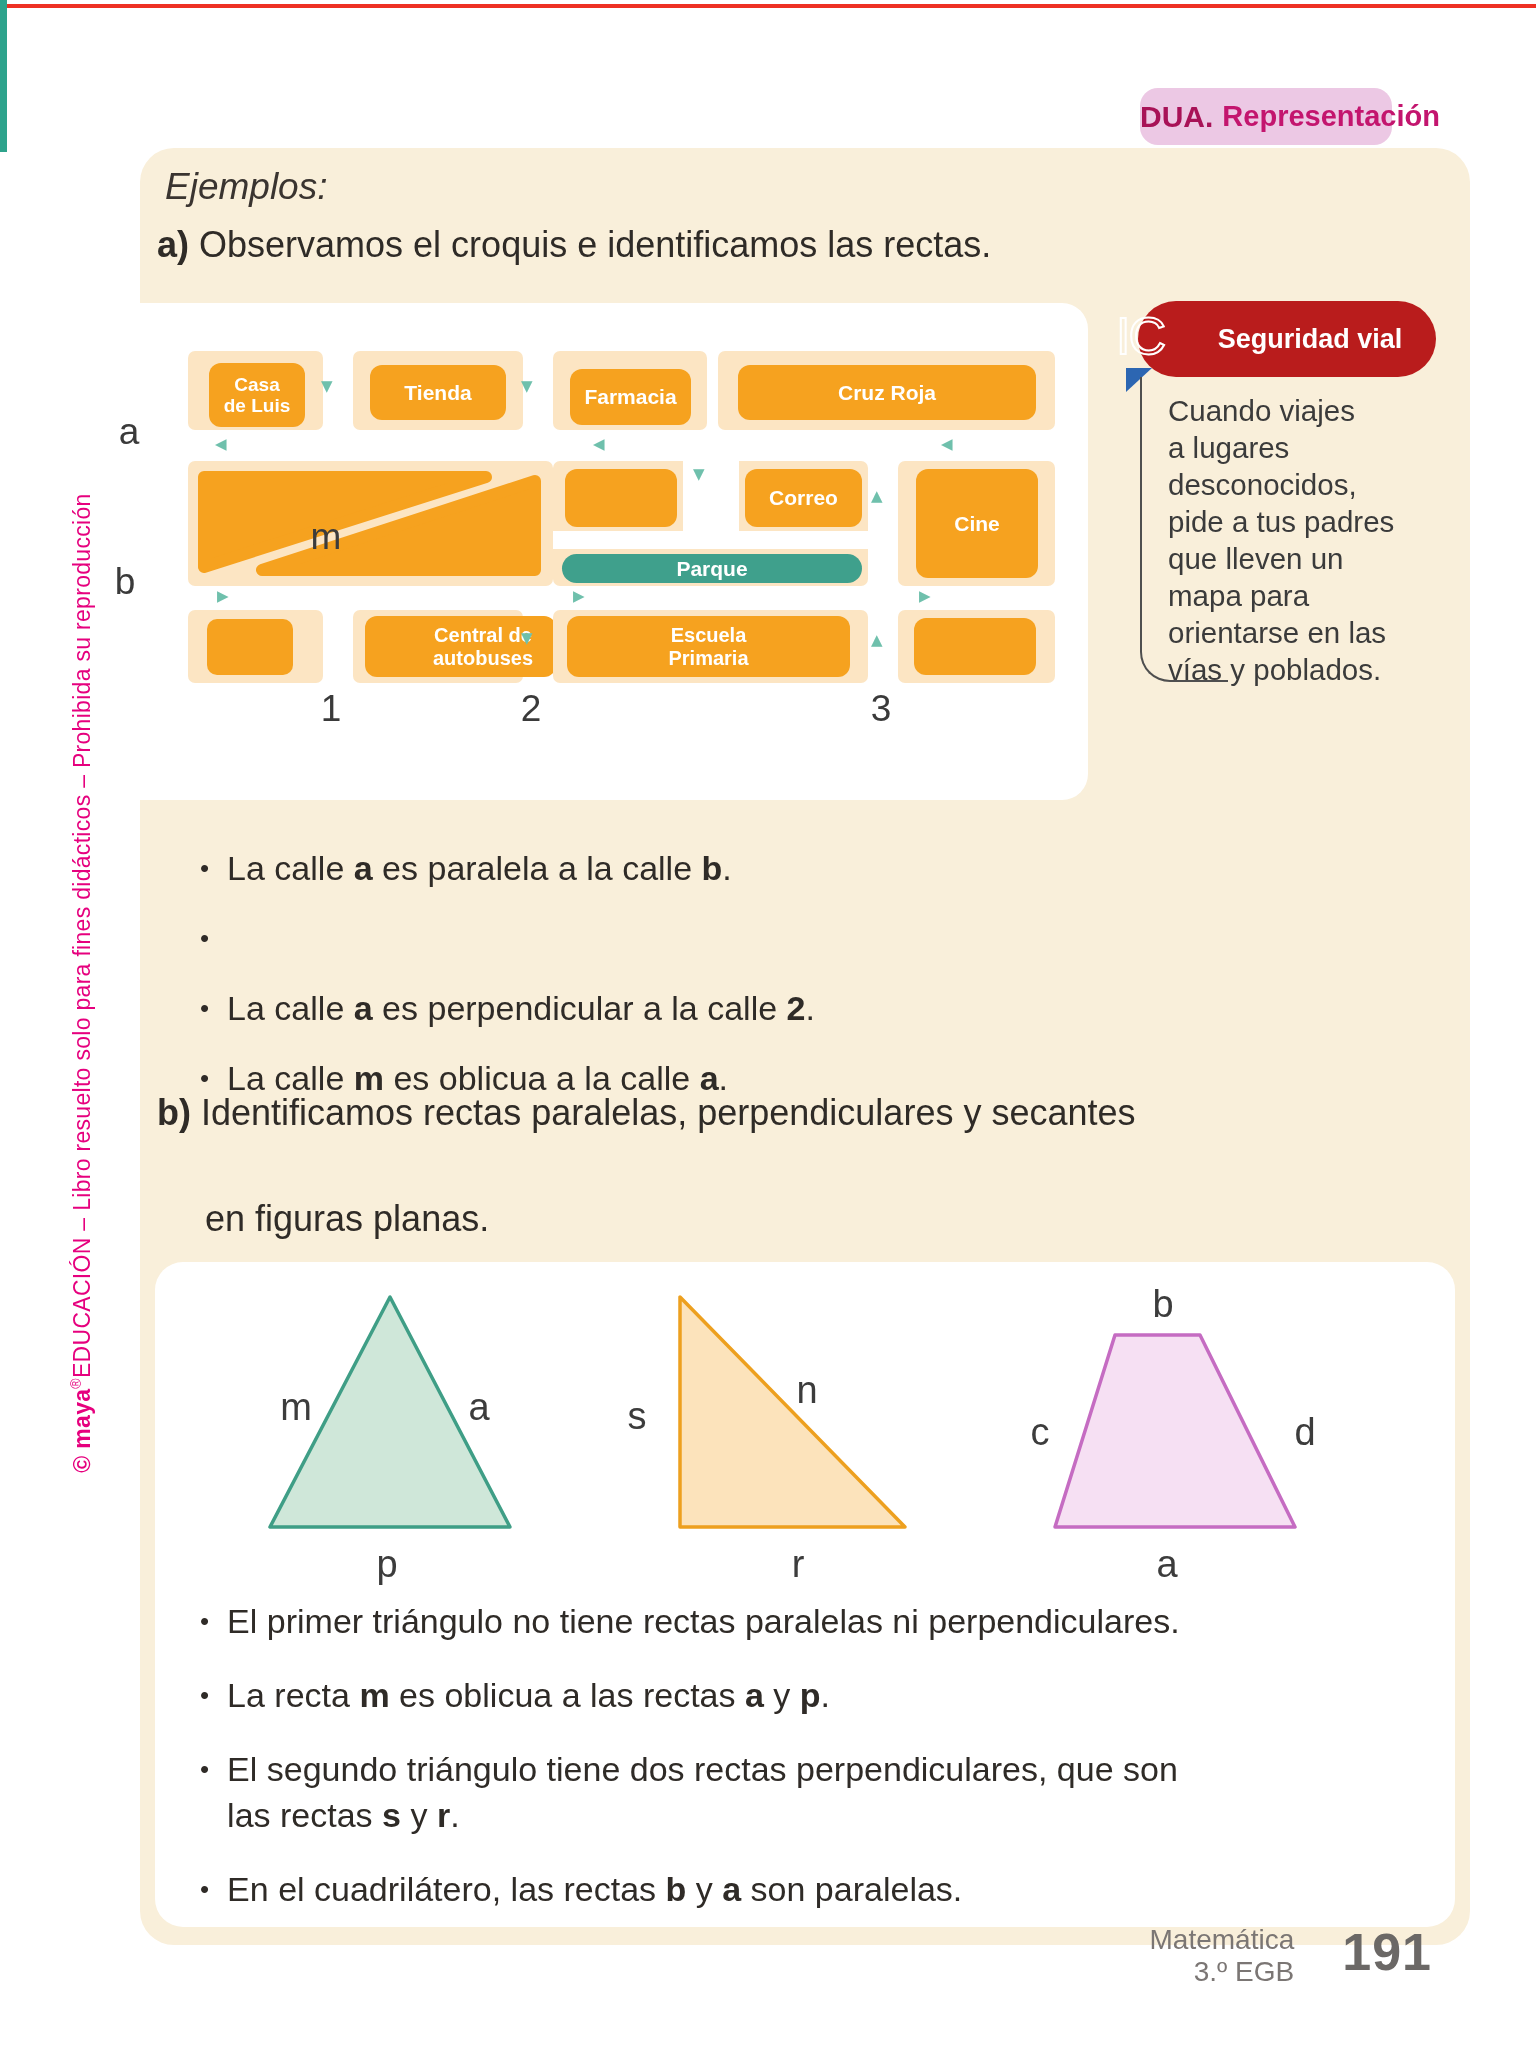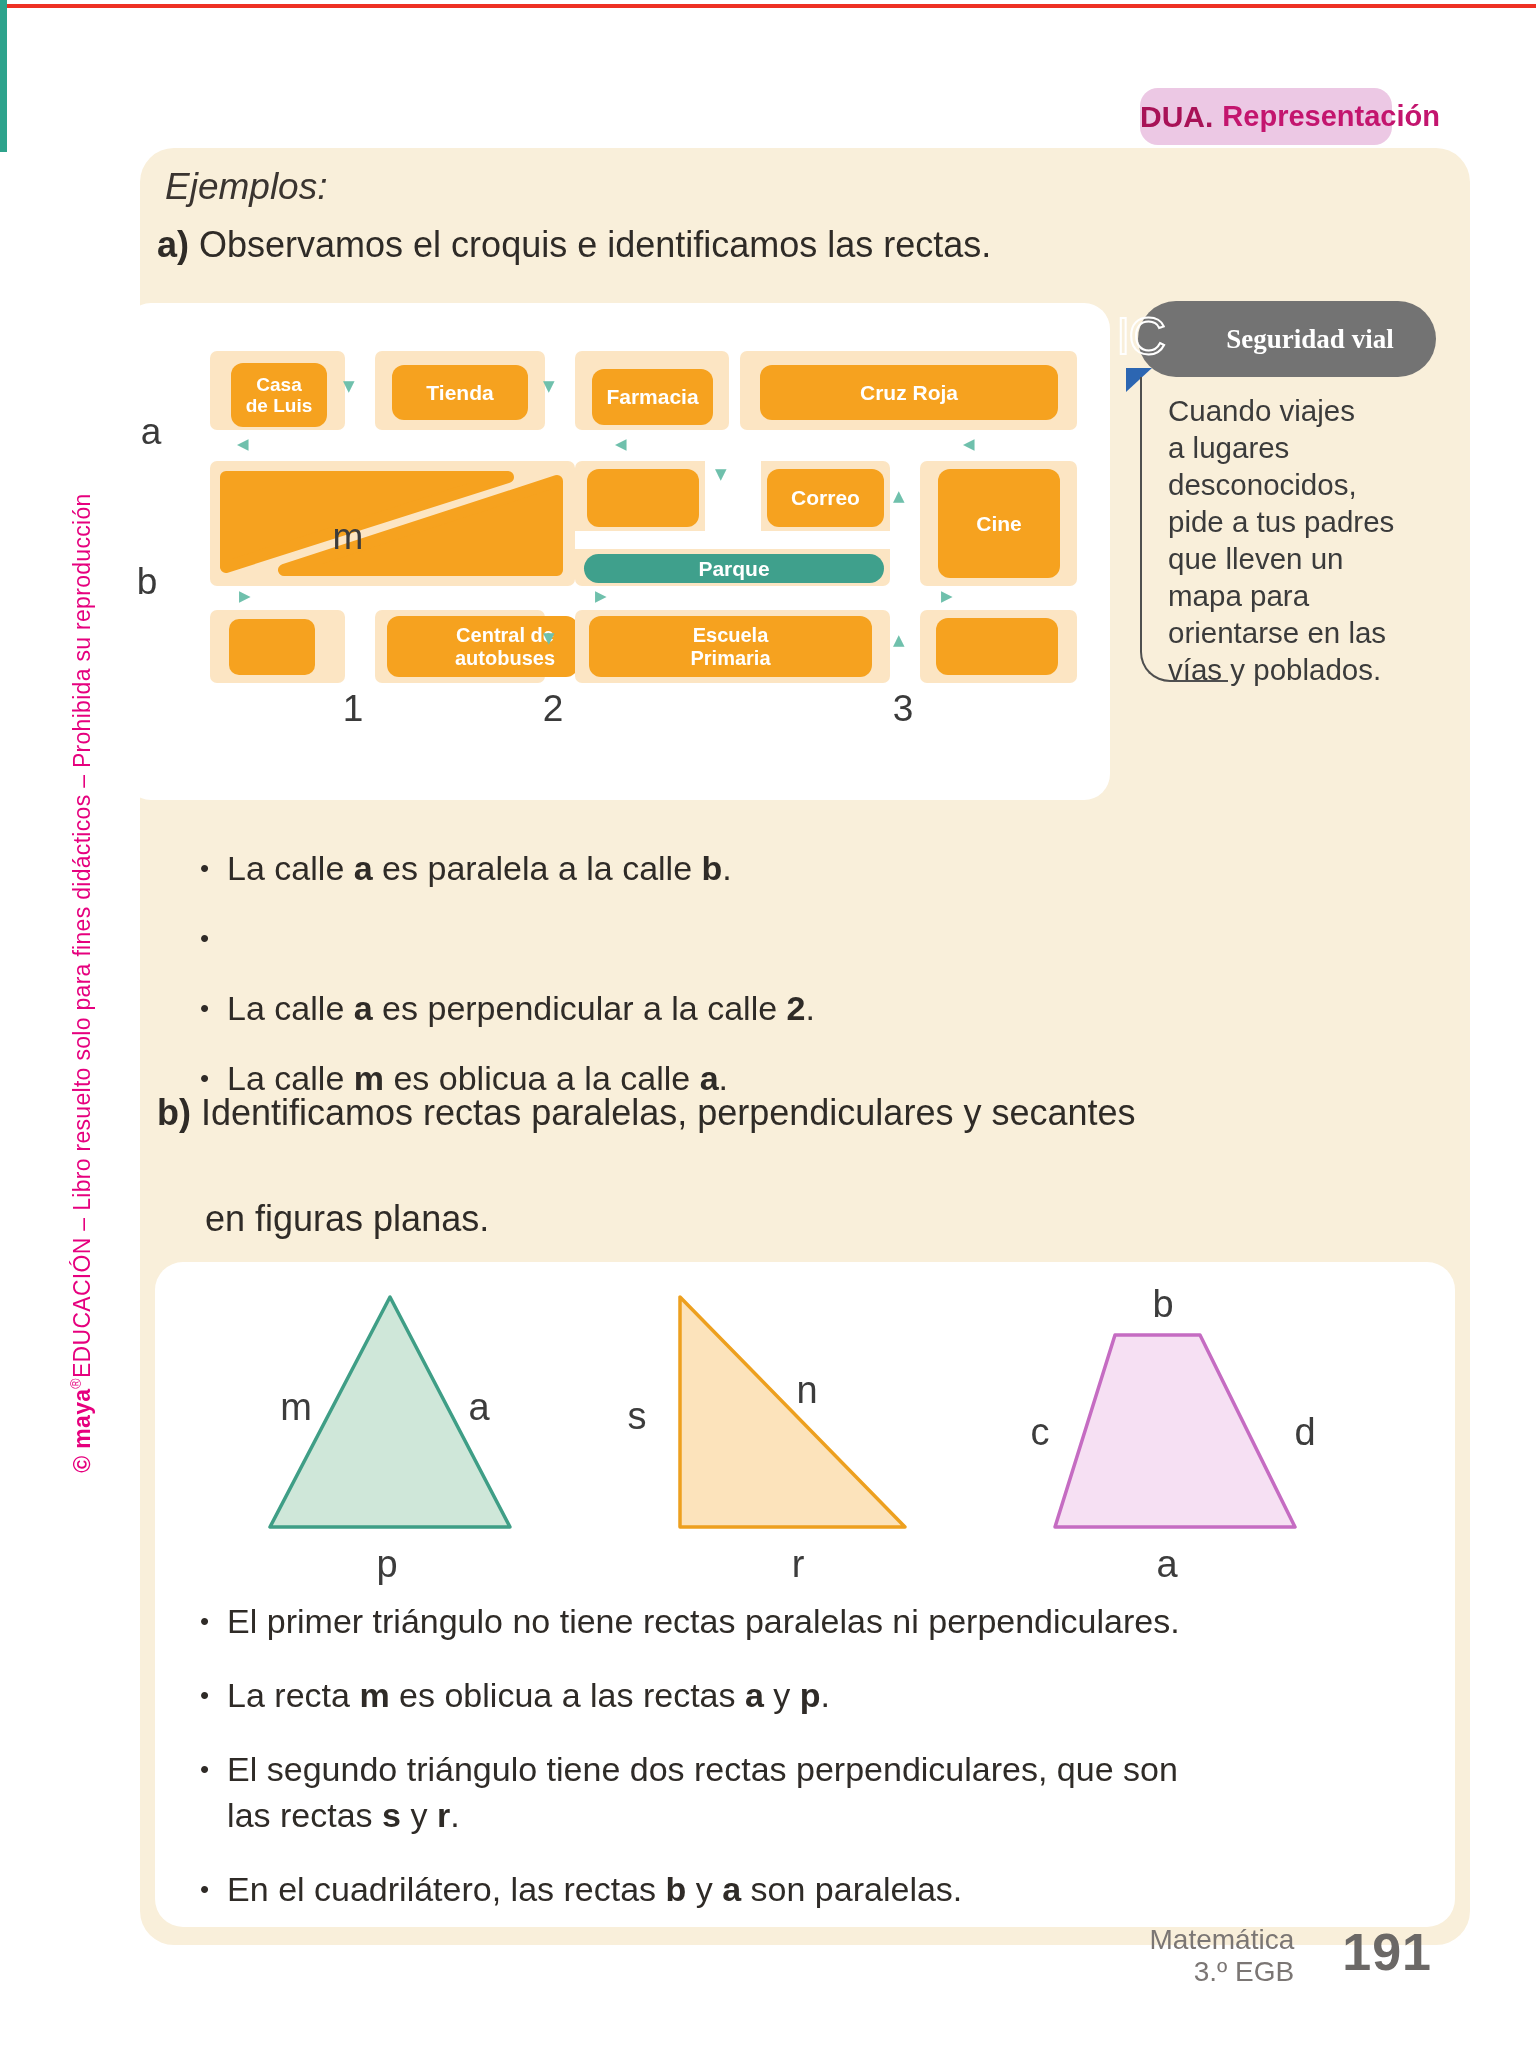--- a/index.html
+++ b/index.html
@@ -23,34 +23,34 @@
   .cream{left:140px;top:148px;width:1330px;height:1797px;background:#f9efda;border-radius:34px;}
 
   .examples-title{left:165px;top:166px;font-size:37px;font-style:italic;color:#3a3430;}
   .h-line{font-size:36px;color:#2f2b27;}
   .h-marker{font-weight:800;}
   .section-a{left:157px;top:224px;}
   .section-b1{left:157px;top:1092px;}
   .section-b2{left:205px;top:1198px;}
 
   
-  .map-card{left:125px;top:303px;width:985px;height:497px;background:#fff;border-radius:26px;}
+  .map-card{left:103px;top:303px;width:985px;height:497px;background:#fff;border-radius:26px;}
   .block{position:absolute;background:#fce5c3;border-radius:7px;}
   .bldg{position:absolute;background:#f6a21f;border-radius:12px;color:#fff;font-weight:600;
         display:flex;align-items:center;justify-content:center;text-align:center;
         font-size:21px;line-height:1.12;white-space:pre-line;}
   .street-label{position:absolute;font-size:37px;color:#3a3a3a;text-align:center;width:60px;}
   .arrow{position:absolute;font-size:15px;color:#6fc0ac;font-family:"DejaVu Sans",sans-serif;line-height:1;}
   .white-cut{position:absolute;background:#ffffff;}
   .parque{position:absolute;background:#3fa08c;border-radius:16px;color:#fff;font-weight:600;
           font-size:21px;display:flex;align-items:center;justify-content:center;}
 
   
-  .note-pill{left:1138px;top:301px;width:298px;height:76px;background:#737373;border-radius:38px;
-             display:flex;align-items:center;justify-content:center;padding-left:46px;box-sizing:border-box;font-family:Liberation Serif, serif;}
+  .note-pill{left:1138px;top:301px;width:298px;height:76px;background:#b91c1c;border-radius:38px;
+             display:flex;align-items:center;justify-content:center;padding-left:46px;box-sizing:border-box;}
   .note-title{color:#fff;font-weight:800;font-size:27px;}
   .note-logo{left:1116px;top:306px;font-size:52px;font-weight:400;letter-spacing:-2px;
              color:transparent;-webkit-text-stroke:2px #ffffff;}
   .note-tail{left:1126px;top:368px;width:0;height:0;border-left:26px solid #2c66b2;border-bottom:24px solid transparent;}
   .note-frame{left:1140px;top:377px;width:86px;height:303px;border-left:2px solid #4f4f4f;
               border-bottom:2px solid #4f4f4f;border-bottom-left-radius:30px;}
   .note-body{left:1168px;top:392px;width:300px;font-size:29.5px;line-height:37px;color:#3b3b3b;white-space:pre-line;}
 
   
   .bullets{display:flex;flex-direction:column;}

